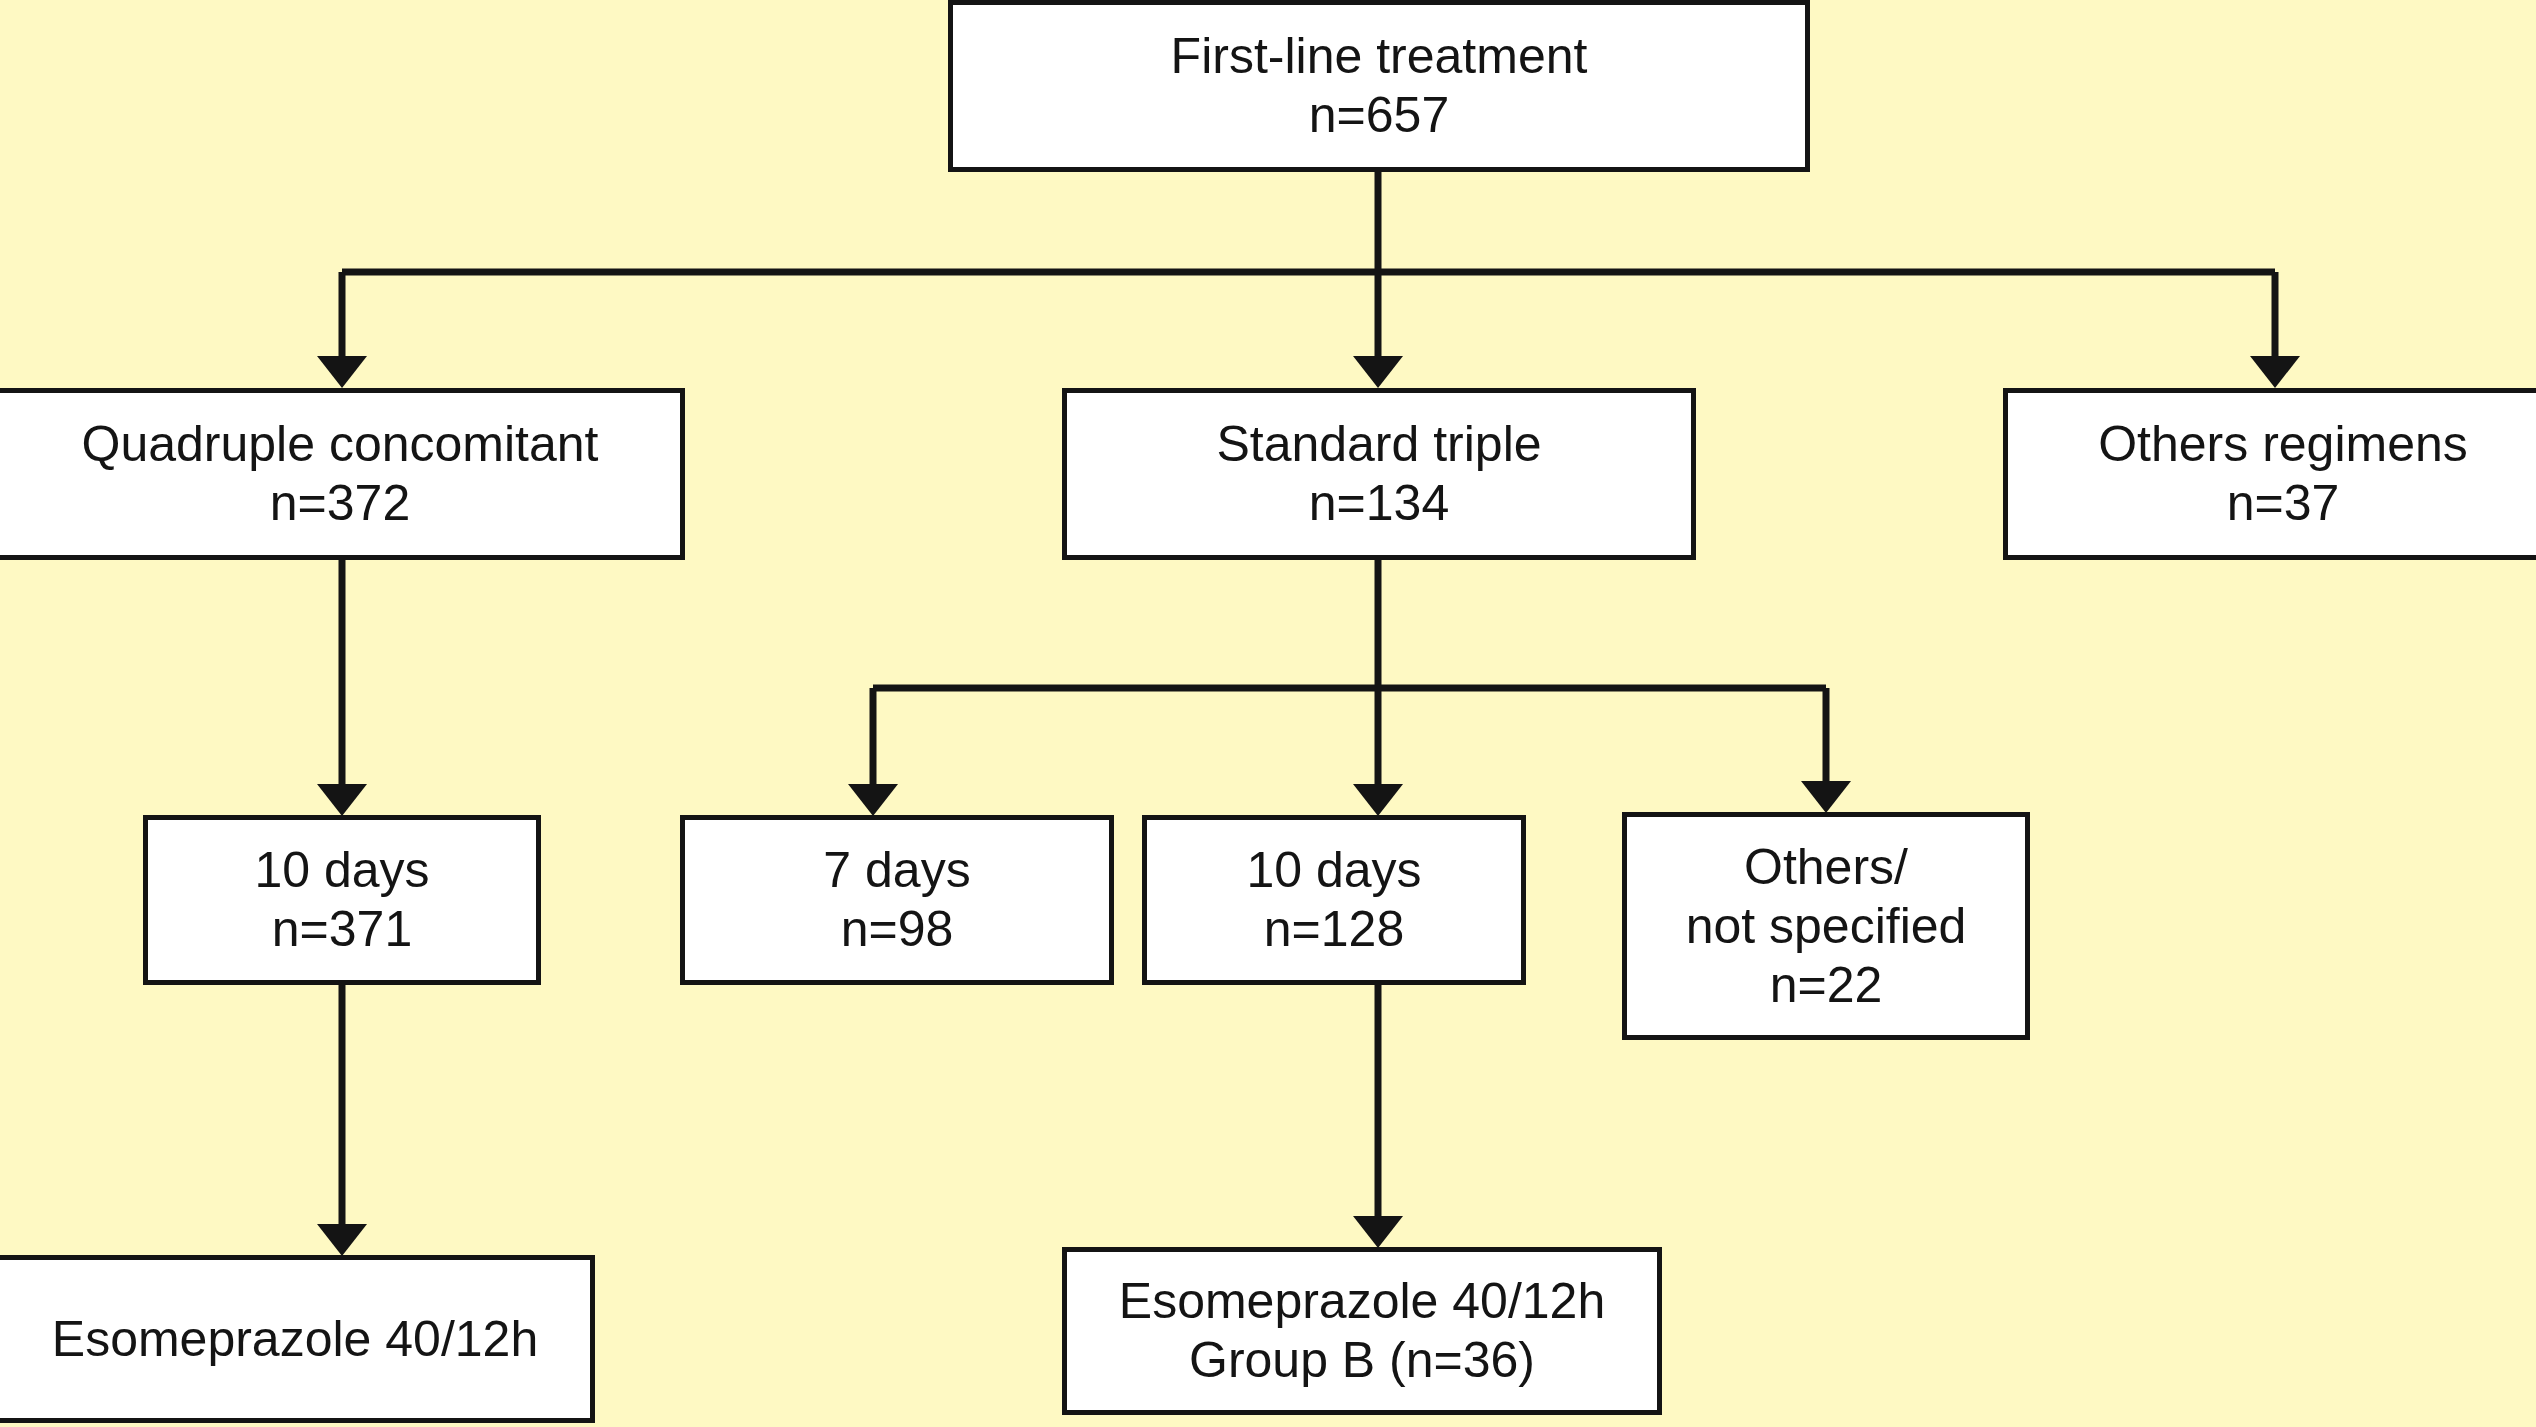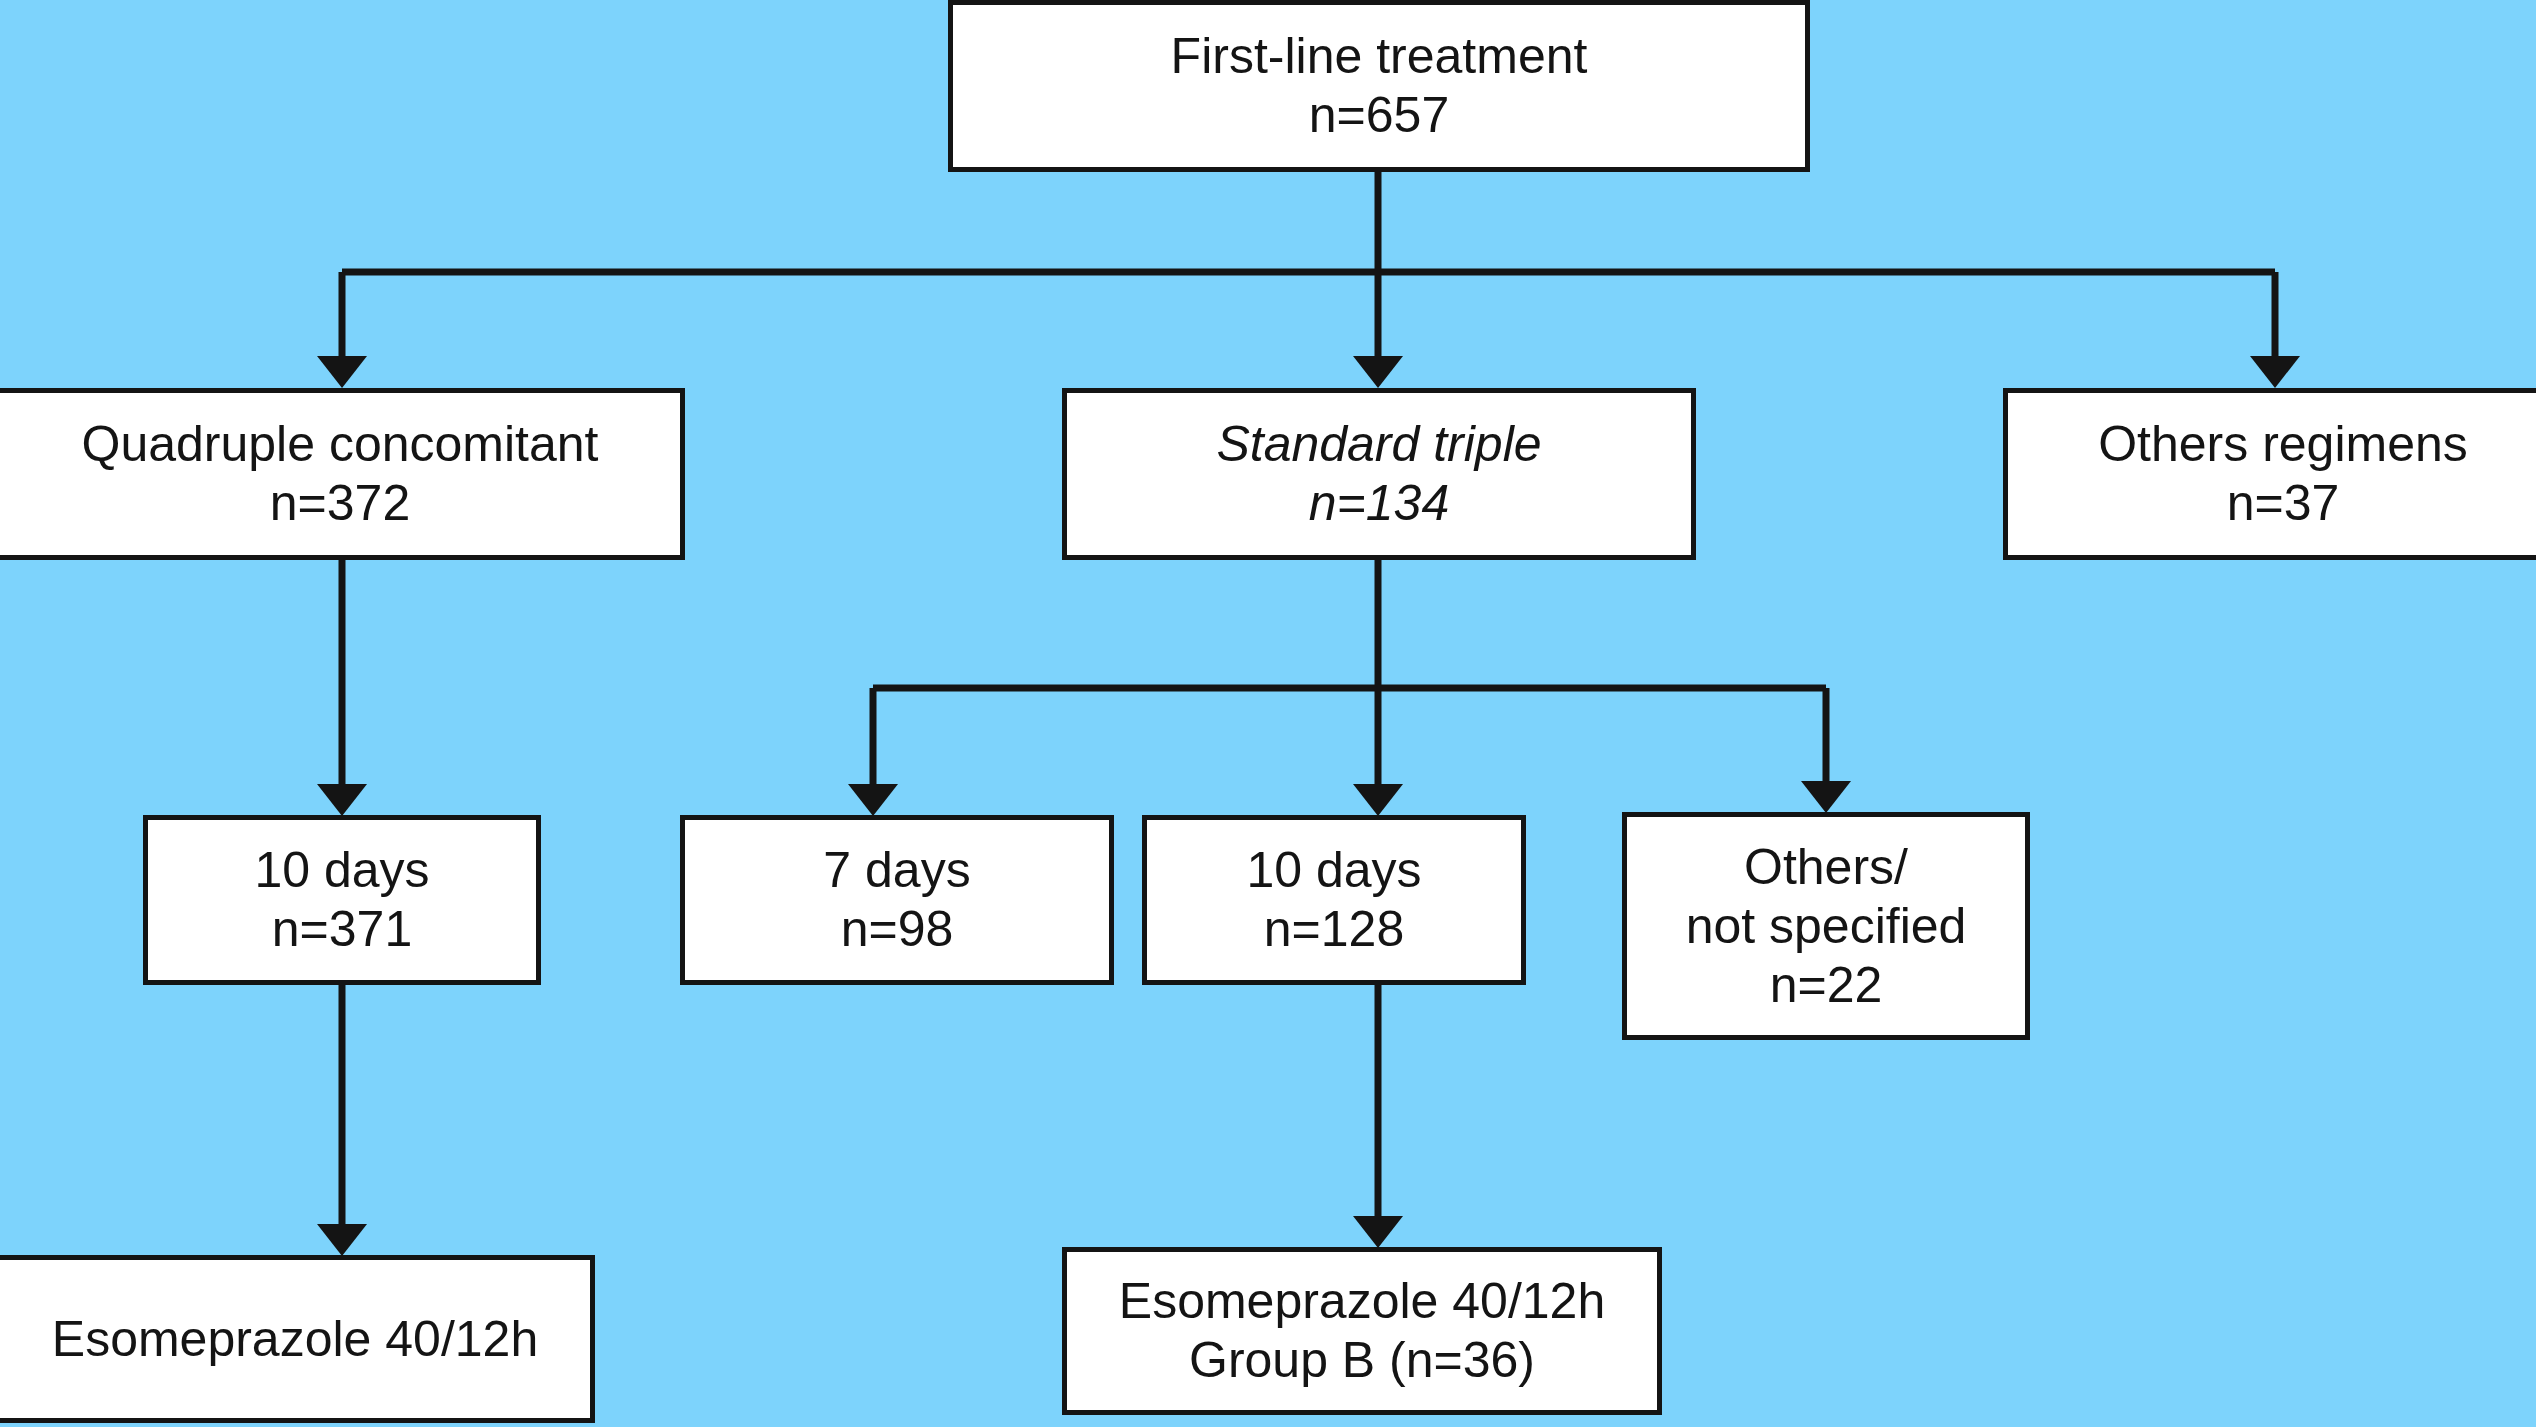--- a/index.html
+++ b/index.html
@@ -4,21 +4,21 @@
 <style>
   html, body {
     margin: 0;
     padding: 0;
     background: #ffffff;
   }
   #canvas {
     position: relative;
     width: 2536px;
     height: 1427px;
-    background: #7dd3fc;
+    background: #fef9c3;
     overflow: hidden;
     font-family: "Liberation Sans", sans-serif;
   }
   svg.connectors {
     position: absolute;
     left: 0;
     top: 0;
     width: 2536px;
     height: 1427px;
     pointer-events: none;
@@ -75,21 +75,21 @@
     </svg>
   <div id="nodes">
       <div class="node" style="left: 948px; top: 0px; width: 862px; height: 172px; border-color: rgb(20, 20, 20);">
         <span class="line">First-line treatment</span>
         <span class="line">n=657</span>
       </div>
       <div class="node" style="left: -5px; top: 388px; width: 690px; height: 172px; border-color: rgb(20, 20, 20);">
         <span class="line">Quadruple concomitant</span>
         <span class="line">n=372</span>
       </div>
-      <div class="node" style="left: 1062px; top: 388px; width: 634px; height: 172px; border-color: rgb(20, 20, 20); font-style: italic;">
+      <div class="node" style="left: 1062px; top: 388px; width: 634px; height: 172px; border-color: rgb(20, 20, 20);">
         <span class="line">Standard triple</span>
         <span class="line">n=134</span>
       </div>
       <div class="node" style="left: 2003px; top: 388px; width: 560px; height: 172px; border-color: rgb(20, 20, 20);">
         <span class="line">Others regimens</span>
         <span class="line">n=37</span>
       </div>
       <div class="node" style="left: 143px; top: 815px; width: 398px; height: 170px; border-color: rgb(20, 20, 20);">
         <span class="line">10 days</span>
         <span class="line">n=371</span>

